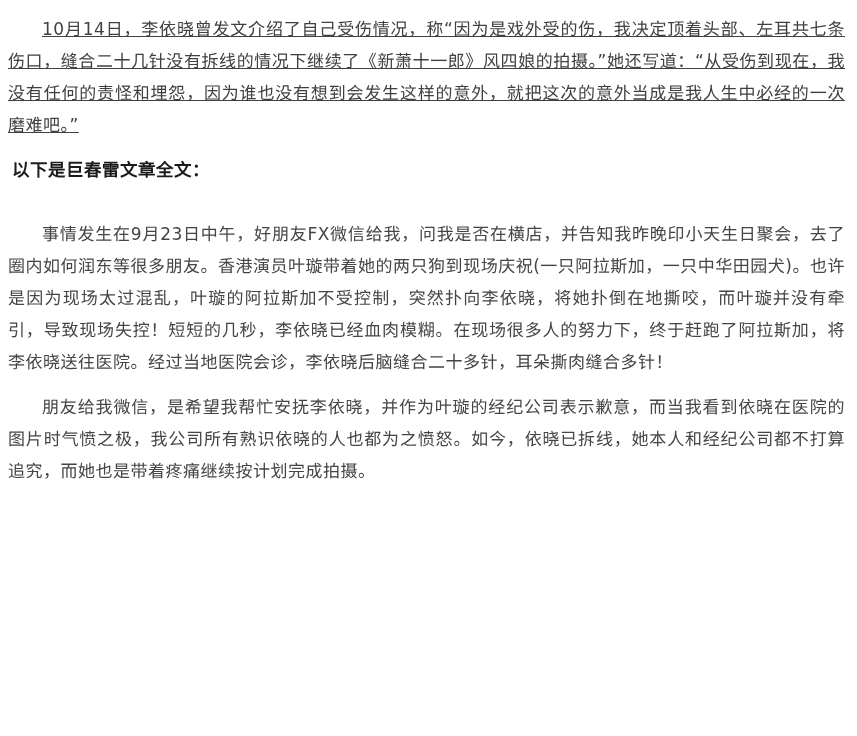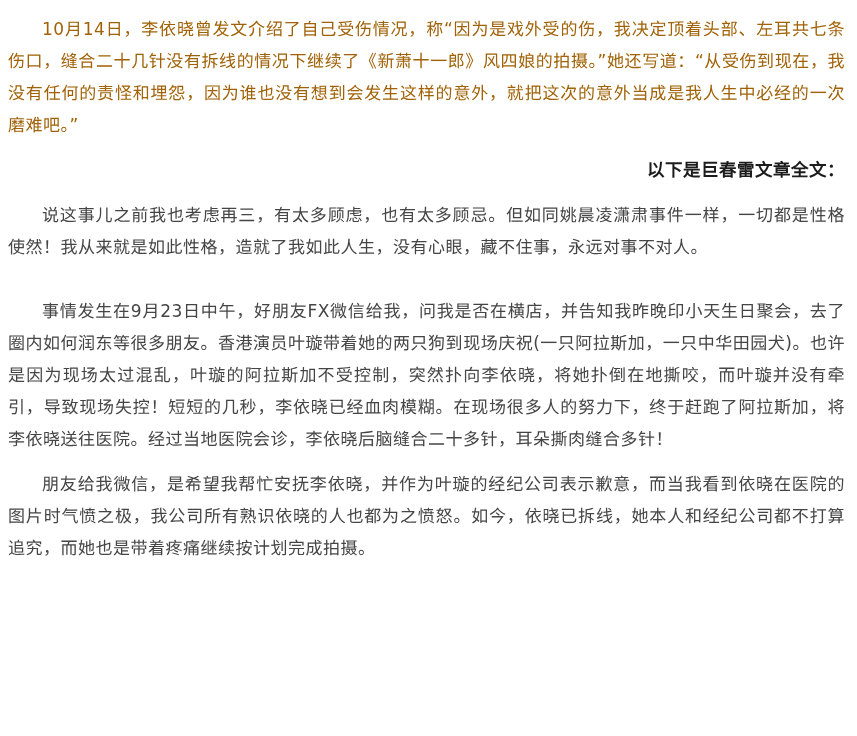--- a/index.html
+++ b/index.html
@@ -27,34 +27,33 @@
     color: #454545;
     text-indent: 2em;
     text-align: justify;
     text-justify: inter-ideograph;
     letter-spacing: 0.5px;
   }
   .article-paragraph:last-child {
     margin-bottom: 0;
   }
   .article-heading {
-    margin: 0 0 13px 12px;
+    margin: 0 0 13px 4px;
     font-size: 17.5px;
     line-height: 32px;
     font-weight: bold;
     color: #1c1c1c;
     text-indent: 0;
-    text-align: right;
+    text-align: left;
     letter-spacing: 0.5px;
   }
 </style>
 </head>
 <body style="background: rgb(255, 255, 255);">
 
 <div class="page">
   <div class="article-body">
-      <p class="article-paragraph" style="color: #a16207;">10月14日，李依晓曾发文介绍了自己受伤情况，称“因为是戏外受的伤，我决定顶着头部、左耳共七条伤口，缝合二十几针没有拆线的情况下继续了《新萧十一郎》风四娘的拍摄。”她还写道：“从受伤到现在，我没有任何的责怪和埋怨，因为谁也没有想到会发生这样的意外，就把这次的意外当成是我人生中必经的一次磨难吧。”</p>
+      <p class="article-paragraph" style="color: #404040; text-decoration: underline;">10月14日，李依晓曾发文介绍了自己受伤情况，称“因为是戏外受的伤，我决定顶着头部、左耳共七条伤口，缝合二十几针没有拆线的情况下继续了《新萧十一郎》风四娘的拍摄。”她还写道：“从受伤到现在，我没有任何的责怪和埋怨，因为谁也没有想到会发生这样的意外，就把这次的意外当成是我人生中必经的一次磨难吧。”</p>
       <h3 class="article-heading" style="color: rgb(28, 28, 28);">以下是巨春雷文章全文：</h3>
-      <p class="article-paragraph" style="color: rgb(69, 69, 69);">说这事儿之前我也考虑再三，有太多顾虑，也有太多顾忌。但如同姚晨凌潇肃事件一样，一切都是性格使然！我从来就是如此性格，造就了我如此人生，没有心眼，藏不住事，永远对事不对人。</p>
       <p class="article-paragraph" style="color: rgb(69, 69, 69); margin-top: 32px;">事情发生在9月23日中午，好朋友FX微信给我，问我是否在横店，并告知我昨晚印小天生日聚会，去了圈内如何润东等很多朋友。香港演员叶璇带着她的两只狗到现场庆祝(一只阿拉斯加，一只中华田园犬)。也许是因为现场太过混乱，叶璇的阿拉斯加不受控制，突然扑向李依晓，将她扑倒在地撕咬，而叶璇并没有牵引，导致现场失控！短短的几秒，李依晓已经血肉模糊。在现场很多人的努力下，终于赶跑了阿拉斯加，将李依晓送往医院。经过当地医院会诊，李依晓后脑缝合二十多针，耳朵撕肉缝合多针！</p>
       <p class="article-paragraph" style="color: rgb(69, 69, 69);">朋友给我微信，是希望我帮忙安抚李依晓，并作为叶璇的经纪公司表示歉意，而当我看到依晓在医院的图片时气愤之极，我公司所有熟识依晓的人也都为之愤怒。如今，依晓已拆线，她本人和经纪公司都不打算追究，而她也是带着疼痛继续按计划完成拍摄。</p>
     </div>
 </div>
 
 </body></html>

